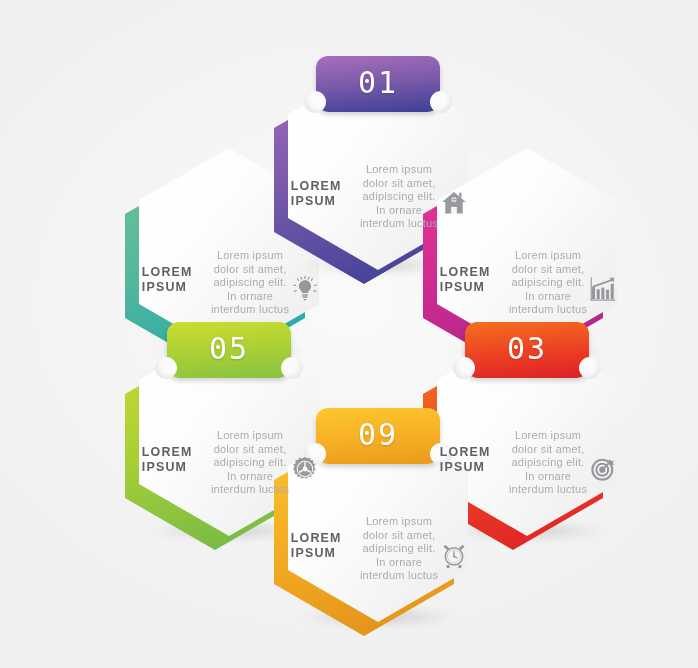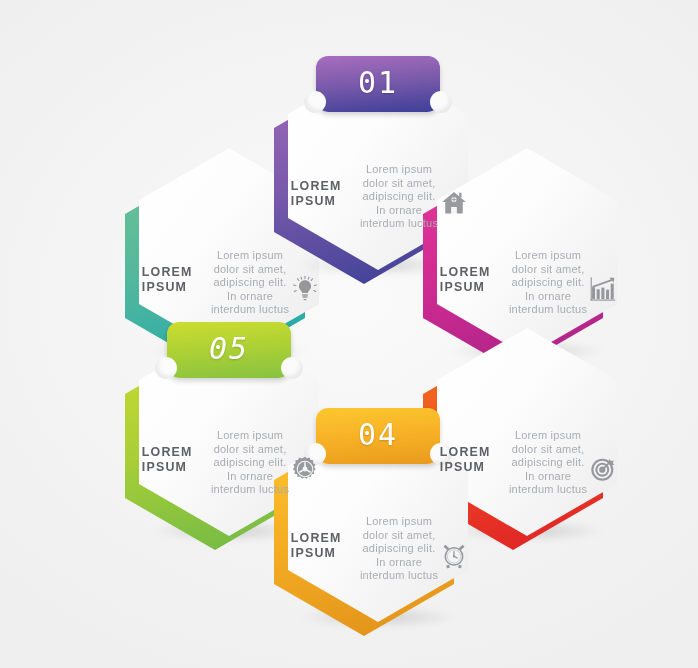--- a/index.html
+++ b/index.html
@@ -192,21 +192,21 @@
           <rect x="1.4" y="21" width="21" height="1"></rect>
         </svg>
       </div>
     </div>
   </div>
 
   <div class="cell" style="left:139px; top:328px;">
     <div class="ground"></div>
     <div class="hex-color" style="background:linear-gradient(165deg,#cbdc2f 0%,#a9cf36 45%,#6eb847 100%);"></div>
     <div class="hex-white"></div>
-    <div class="band" style="background:linear-gradient(175deg,#ccdd30 0%,#abd035 50%,#86c241 100%);font-style:italic;">
+    <div class="band" style="background:linear-gradient(175deg,#ccdd30 0%,#abd035 50%,#86c241 100%);">
       <div class="num">05</div>
     </div>
     <div class="content">
       <div class="title">LOREM IPSUM</div>
       <div class="desc">Lorem ipsum dolor sit amet, adipiscing elit. In ornare interdum luctus</div>
       <div class="icon">
         <svg viewBox="0 0 24 24">
           <path d="M12 1.4 13.6 3l2.2-.9.9 2.2 2.3.3-.1 2.4 2 1.2-1.1 2.1 1.4 1.9-1.8 1.5.5 2.3-2.3.6-.5 2.3-2.3-.4-1.4 1.9-2-1.2-2 1.2-1.4-1.9-2.3.4-.5-2.3-2.3-.6.5-2.3-1.8-1.5 1.4-1.9-1.1-2.1 2-1.2-.1-2.4 2.3-.3.9-2.2 2.2.9z"></path>
           <circle cx="12" cy="12" r="7.1" fill="#f7f7f7"></circle>
           <circle cx="12" cy="12" r="6.2"></circle>
@@ -218,20 +218,23 @@
           </g>
         </svg>
       </div>
     </div>
   </div>
 
   <div class="cell" style="left:437px; top:328px;">
     <div class="ground"></div>
     <div class="hex-color" style="background:linear-gradient(165deg,#f4761f 0%,#ee4a23 45%,#de1f26 100%);"></div>
     <div class="hex-white"></div>
+    <div class="band" style="background:linear-gradient(175deg,#f4701f 0%,#ed4423 50%,#de1f26 100%);">
+      <div class="num">03</div>
+    </div>
     <div class="content">
       <div class="title">LOREM IPSUM</div>
       <div class="desc">Lorem ipsum dolor sit amet, adipiscing elit. In ornare interdum luctus</div>
       <div class="icon">
         <svg viewBox="0 0 24 24">
           <circle cx="11.4" cy="12.6" r="9.4"></circle>
           <circle cx="11.4" cy="12.6" r="7.6" fill="#f7f7f7"></circle>
           <circle cx="11.4" cy="12.6" r="6"></circle>
           <circle cx="11.4" cy="12.6" r="4.2" fill="#f7f7f7"></circle>
           <circle cx="11.4" cy="12.6" r="2.7"></circle>
@@ -240,21 +243,21 @@
         </svg>
       </div>
     </div>
   </div>
 
   <div class="cell" style="left:288px; top:414px;">
     <div class="ground"></div>
     <div class="hex-color" style="background:linear-gradient(165deg,#fbc62e 0%,#f5ae23 45%,#e0901a 100%);"></div>
     <div class="hex-white"></div>
     <div class="band" style="background:linear-gradient(175deg,#fcc72f 0%,#f7b126 50%,#e99a1d 100%);">
-      <div class="num">04</div>
+      <div class="num">09</div>
     </div>
     <div class="content">
       <div class="title">LOREM IPSUM</div>
       <div class="desc">Lorem ipsum dolor sit amet, adipiscing elit. In ornare interdum luctus</div>
       <div class="icon">
         <svg viewBox="0 0 24 24">
           <circle cx="12" cy="13.2" r="8.1"></circle>
           <circle cx="12" cy="13.2" r="6.8" fill="#f7f7f7"></circle>
           <g stroke="#7d7f84" stroke-width="1.1" stroke-linecap="round">
             <line x1="12" y1="13.2" x2="12" y2="9.2"></line>

